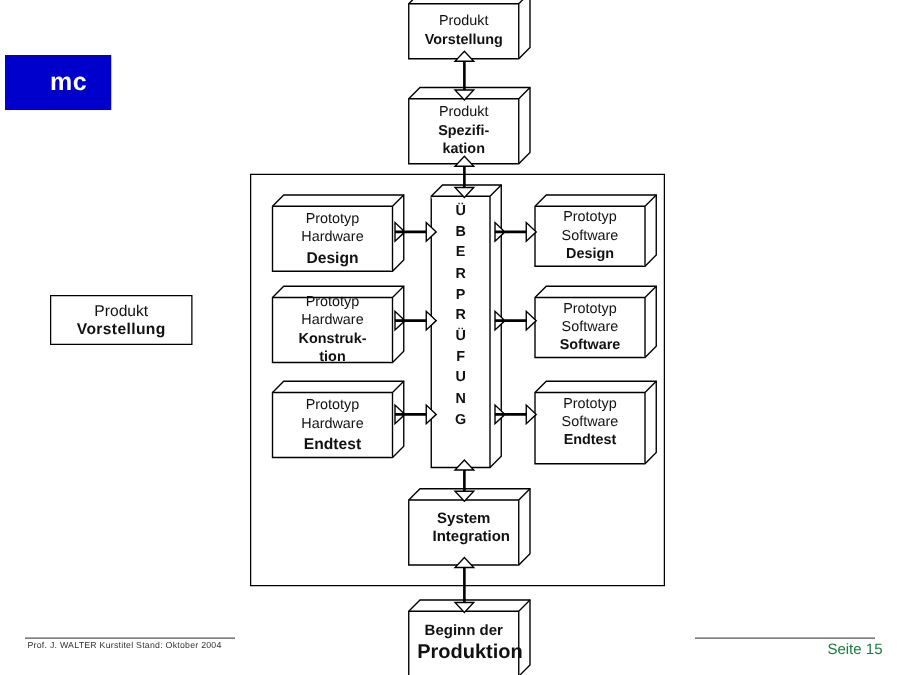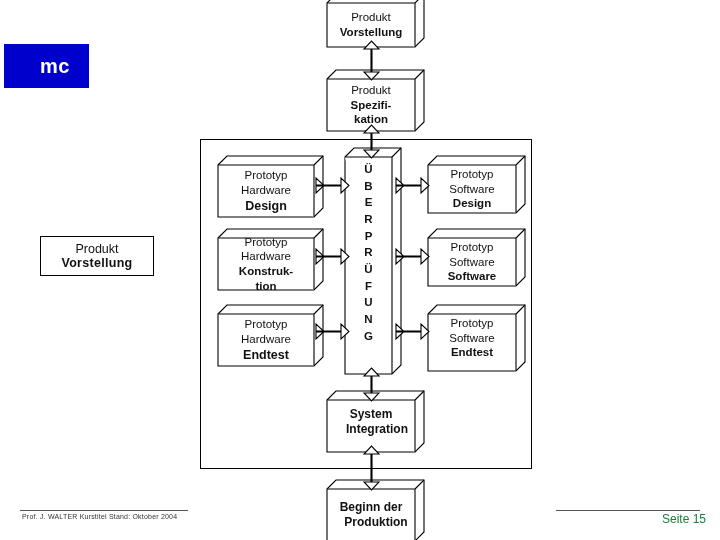--- a/index.html
+++ b/index.html
@@ -224,21 +224,21 @@
     <span>G</span>
   </div>
 
   <div class="box" style="left:327px; top:400px; width:88px; height:44px; border:none; background:transparent;">
     <span class="b-bold" style="font-size:12px;">System</span>
     <span class="b-bold" style="font-size:12px;padding-left:12px;">Integration</span>
   </div>
 
   <div class="box" style="left:327px; top:489px; width:88px; height:52px; border:none; background:transparent;">
     <span class="b-bold" style="font-size:12px;">Beginn der</span>
-    <span class="b-bold" style="font-size:12px;margin-left:10px;">Produktion</span>
+    <span class="b-bold" style="font-size:16px;margin-left:10px;">Produktion</span>
   </div>
 
   <div class="footer-rule"></div>
   <div class="footer-rule2"></div>
   <div class="footer-text">Prof. J. WALTER   Kurstitel  Stand: Oktober 2004</div>
   <div class="page-num">Seite 15</div>
 
 </div>
 
 </body></html>

